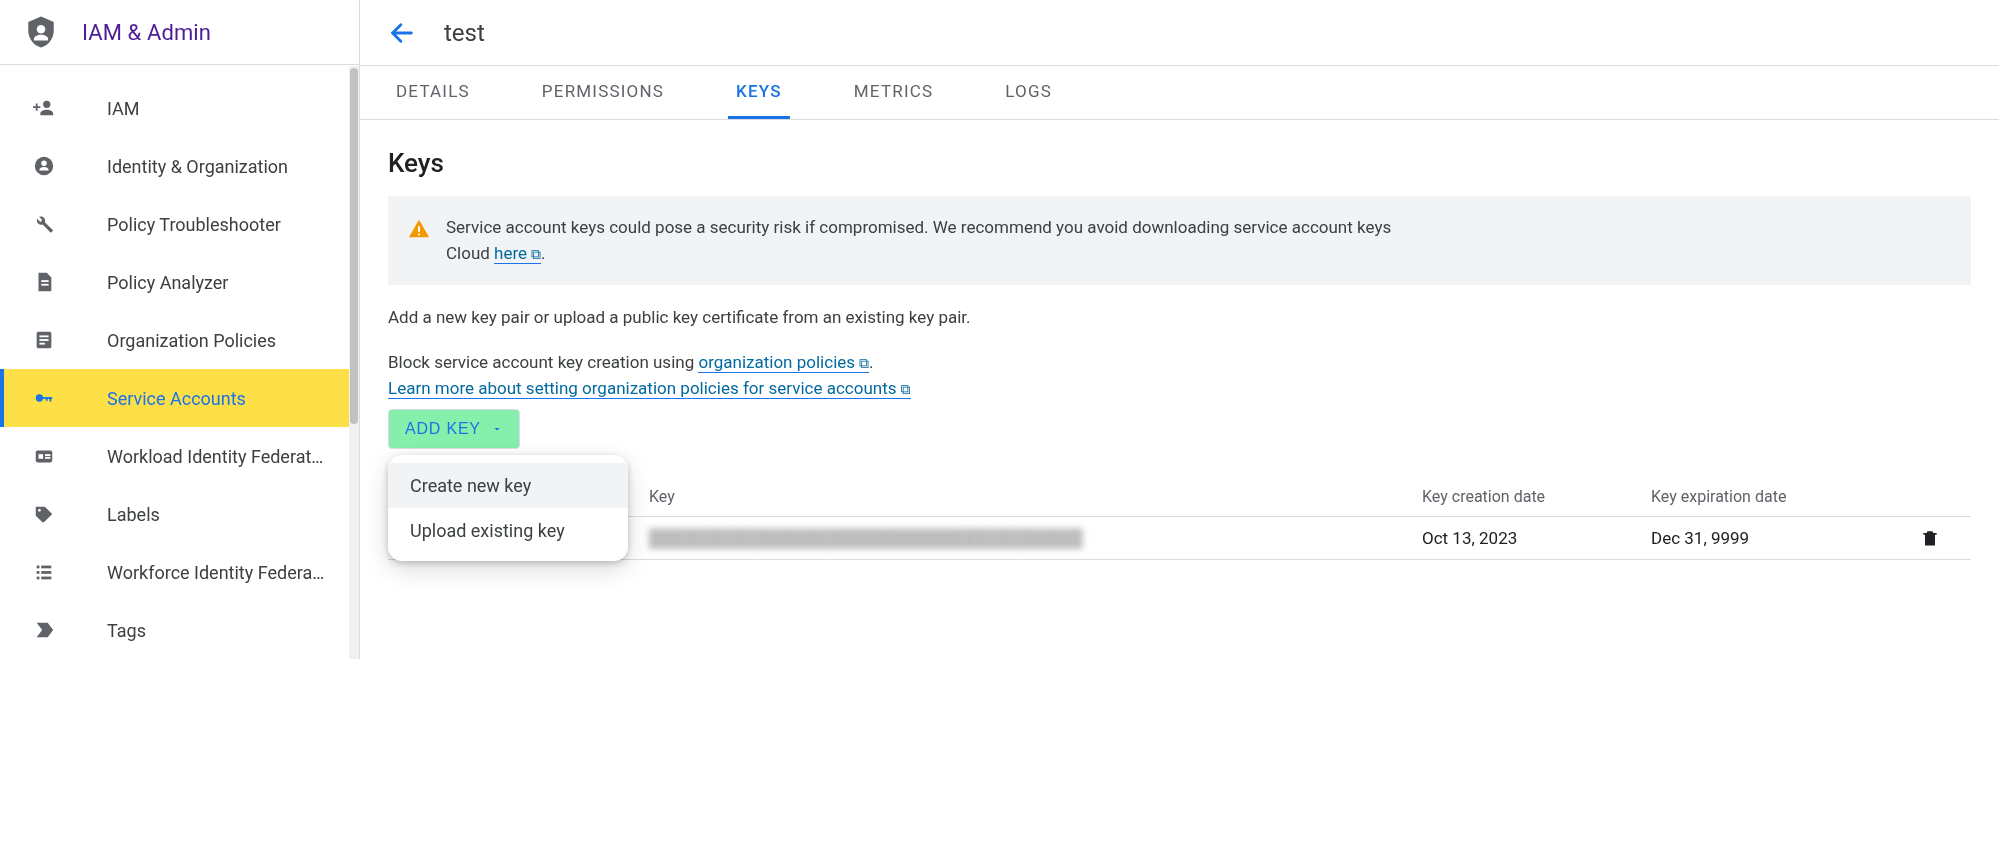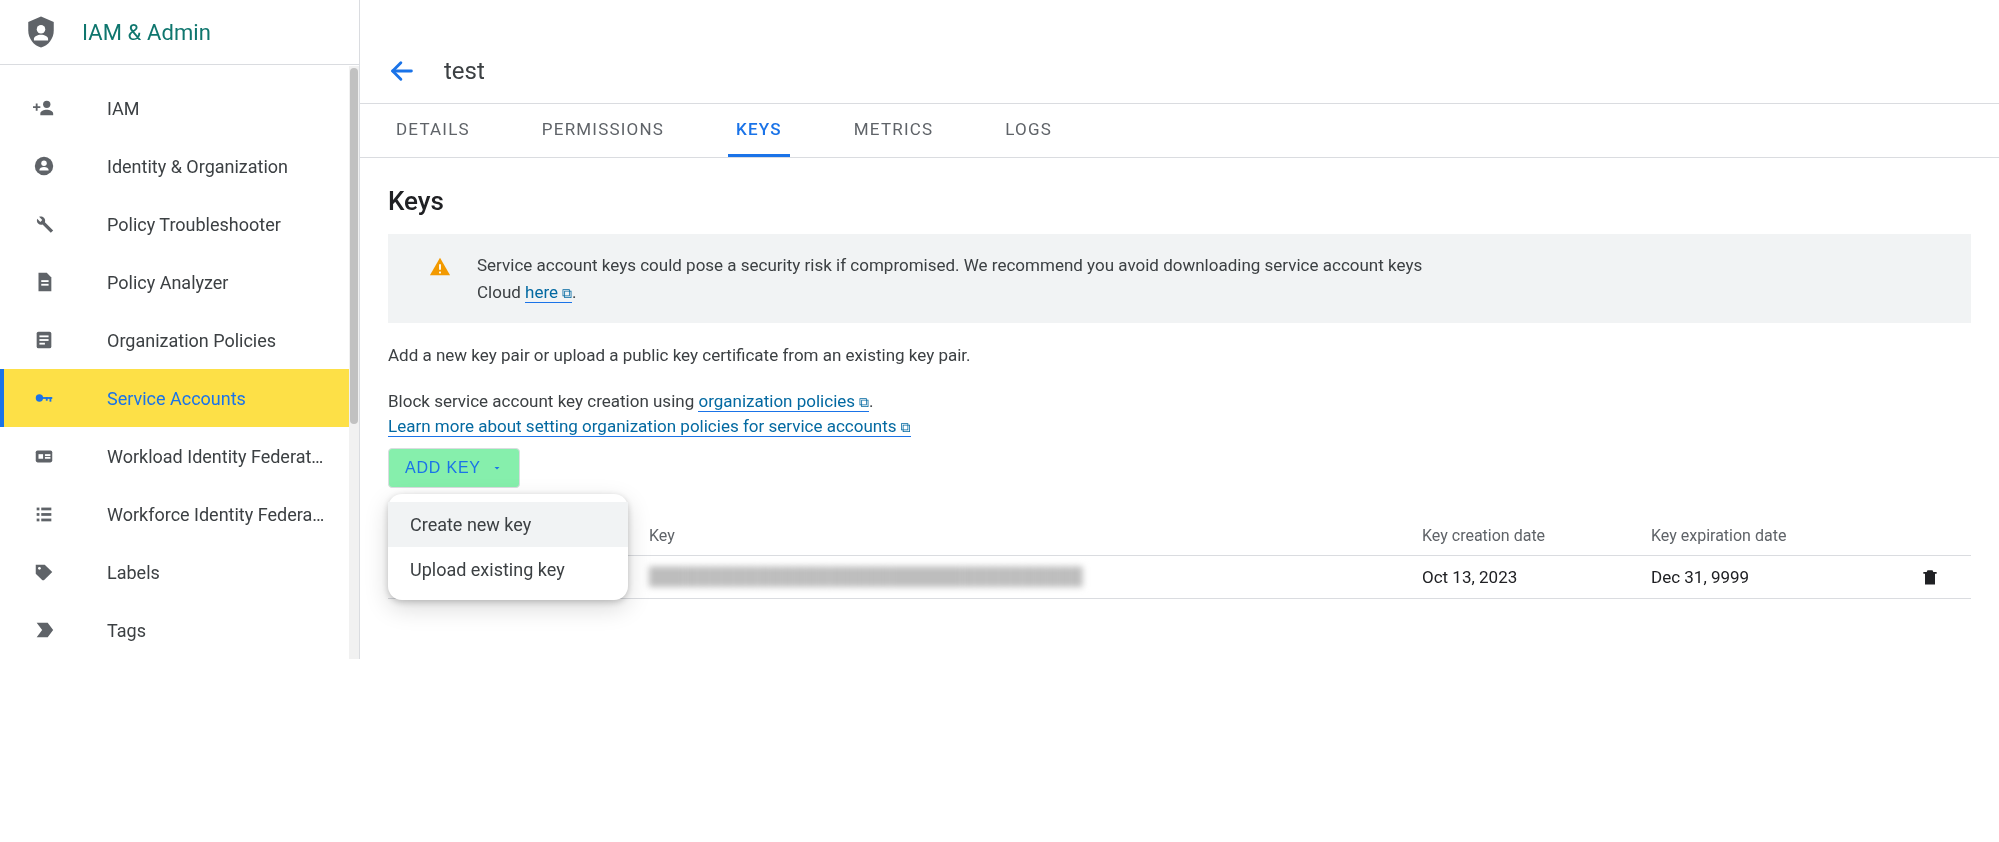--- a/index.html
+++ b/index.html
@@ -20,56 +20,56 @@
     background: #f1f1f1;
   }
   .sidebar-scrollbar-thumb {
     position: absolute; left: 1px; right: 1px; top: 2px; height: 60%;
     background: #c1c1c1; border-radius: 4px;
   }
   .sidebar-header {
     display: flex; align-items: center; gap: 24px;
     padding: 8px 24px; height: 66px; border-bottom: 1px solid #dadce0;
   }
-  .sidebar-header .title { font-size: 22px; letter-spacing: .1px; color:#0f766e; }
+  .sidebar-header .title { font-size: 22px; letter-spacing: .1px; color:#4c1d95; }
   .sidebar-list { padding-top: 14px; }
   .sidebar-item {
     display: flex; align-items: center; gap: 49px;
     height: 58px; padding: 0 24px 0 30px; cursor: pointer; font-size: 18px;
     color: #3c4043;
   }
   .sidebar-item.active {
     background: #fde047; color: #1a73e8; border-left: 4px solid #1a73e8;
     padding-left: 26px;
   }
   .sidebar-item.active .icon { color: #1a73e8; }
   .sidebar-item .icon { width: 28px; display:flex; justify-content:center; color:#5f6368; }
   .sidebar-item .label { white-space: nowrap; overflow: hidden; text-overflow: ellipsis; flex:1;}
   
-  .main { flex: 1; display: flex; flex-direction: column; overflow: hidden; min-width: 0; justify-content: center;}
+  .main { flex: 1; display: flex; flex-direction: column; overflow: hidden; min-width: 0;}
   .main-header {
     display: flex; align-items: center; gap: 28px;
     padding: 0 28px; height: 66px; border-bottom: 1px solid #dadce0;
   }
   .back-button { color:#1a73e8; display:flex; align-items:center; cursor:pointer; }
   .main-header .title { font-size: 24px; color:#3c4043; }
   .tabs {
     display: flex; gap: 56px; padding: 0 28px; border-bottom: 1px solid #dadce0;
     height: 54px; align-items: stretch;
   }
   .tab {
     display:flex; align-items:center; color:#5f6368; font-size: 17px;
     letter-spacing: 1.2px; cursor:pointer; border-bottom: 3px solid transparent;
     padding: 0 8px;
   }
   .tab.active { color:#1a73e8; border-bottom-color:#1a73e8; font-weight:500; }
   .content { padding: 22px 28px; position: relative; }
   .section-title { font-size: 26px; font-weight: 500; margin: 6px 0 18px 0; }
   .warning-banner {
-    background: #f1f3f4; display: flex; gap: 26px; padding: 18px 41px;
+    background: #f1f3f4; display: flex; gap: 16px; padding: 18px 20px;
     font-size: 17px; color:#3c4043; line-height: 1.55;
   }
   .warning-banner .wicon { color:#f29900; padding-top:4px; }
   .para { font-size: 17px; color:#3c4043; line-height:1.5; margin: 20px 0; }
   a.link { color:#0369a1; text-decoration: none; border-bottom:1px solid #1a73e8; }
   .ext-icon { font-size: 14px; margin-left:4px; color:inherit; }
   .add-key-wrap { position: relative; display:inline-block; margin-top:4px;}
   .add-key-btn {
     border:1px solid #dadce0; border-radius:4px; background:#86efac;
     color:#1a73e8; font-size:16px; font-weight:500; letter-spacing:.8px;
@@ -184,38 +184,38 @@
               <rect x="6" y="10" width="5" height="5" fill="#fff"></rect>
               <rect x="13" y="10" width="6" height="2" fill="#fff"></rect>
               <rect x="13" y="13" width="6" height="2" fill="#fff"></rect>
             </svg>
         </span>
         <span class="label">Workload Identity Federat…</span>
       </div>
       <div class="sidebar-item">
         <span class="icon">
           <svg width="22" height="22" viewBox="0 0 24 24" fill="currentColor">
+              <path d="M21 12l-8.5 8.5c-.8.8-2 .8-2.8 0L3 13.8V4h9.8L21 12z"></path>
+              <circle cx="7" cy="8" r="1.5" fill="#fff"></circle>
+            </svg>
+        </span>
+        <span class="label">Labels</span>
+      </div>
+      <div class="sidebar-item">
+        <span class="icon">
+          <svg width="22" height="22" viewBox="0 0 24 24" fill="currentColor">
               <rect x="4" y="5" width="3" height="3"></rect>
               <rect x="9" y="5" width="11" height="3"></rect>
               <rect x="4" y="11" width="3" height="3"></rect>
               <rect x="9" y="11" width="11" height="3"></rect>
               <rect x="4" y="17" width="3" height="3"></rect>
               <rect x="9" y="17" width="11" height="3"></rect>
             </svg>
         </span>
         <span class="label">Workforce Identity Federa…</span>
-      </div>
-      <div class="sidebar-item">
-        <span class="icon">
-          <svg width="22" height="22" viewBox="0 0 24 24" fill="currentColor">
-              <path d="M21 12l-8.5 8.5c-.8.8-2 .8-2.8 0L3 13.8V4h9.8L21 12z"></path>
-              <circle cx="7" cy="8" r="1.5" fill="#fff"></circle>
-            </svg>
-        </span>
-        <span class="label">Labels</span>
       </div>
       <div class="sidebar-item">
         <span class="icon">
           <svg width="22" height="22" viewBox="0 0 24 24" fill="currentColor">
               <path d="M4 4h12l6 8-6 8H4l6-8-6-8z"></path>
             </svg>
         </span>
         <span class="label">Tags</span>
       </div>
     </div>

